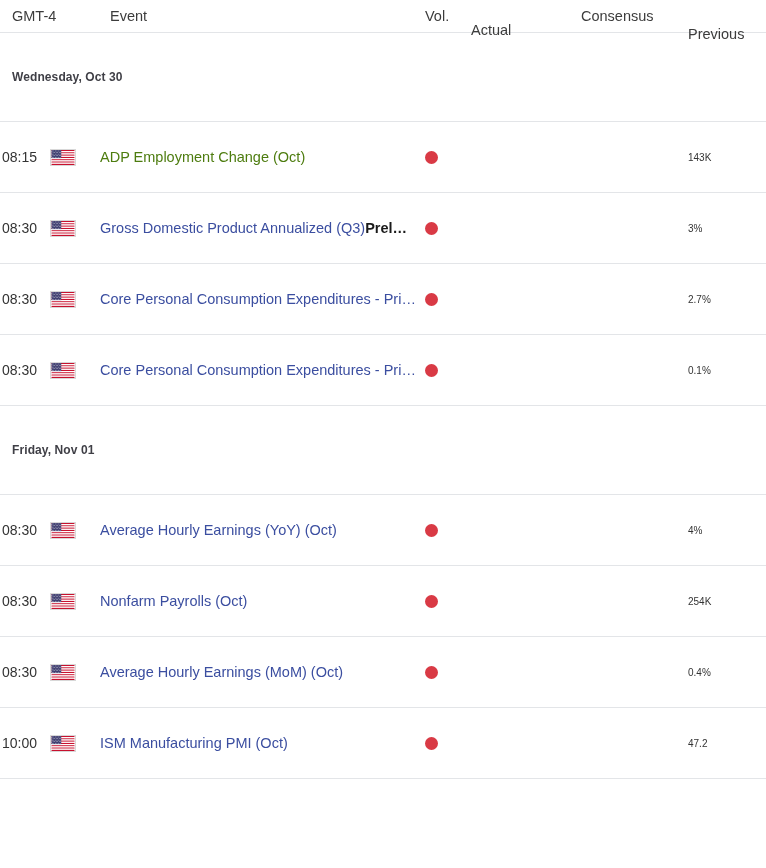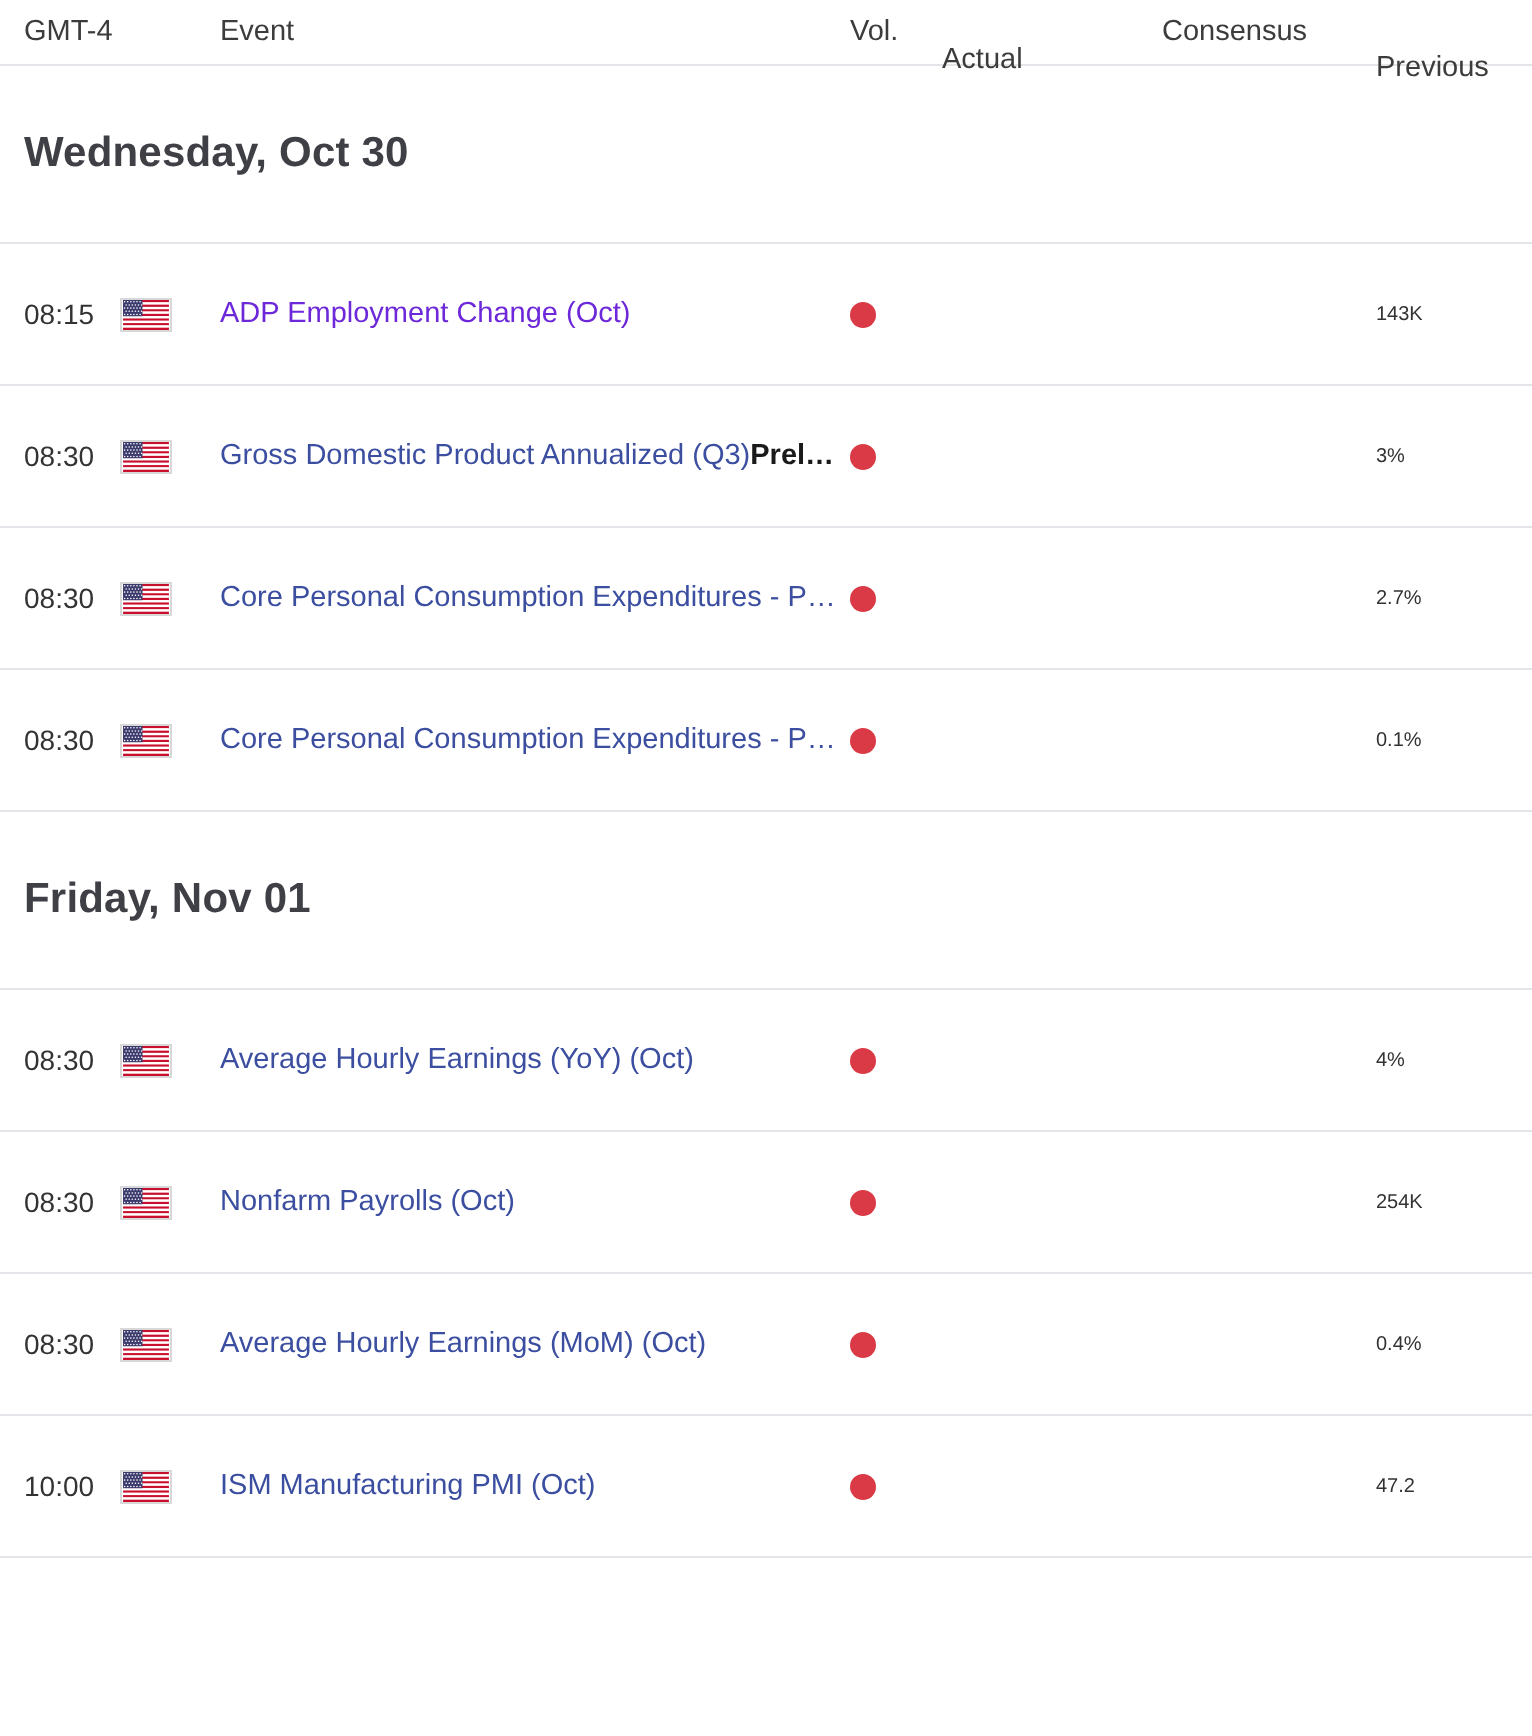--- a/index.html
+++ b/index.html
@@ -37,33 +37,33 @@
   .cal-head .h-actual { width: 110px; flex: 0 0 110px; margin-top: 28px; }
   .cal-head .h-cons   { width: 107px; flex: 0 0 107px; }
   .cal-head .h-prev   { width: 78px;  flex: 0 0 78px; margin-top: 35px; }
 
   
   .date-head {
     height: 89px;
     display: flex;
     align-items: center;
     padding-left: 12px;
-    font-size: 21px;
+    font-size: 12px;
     font-weight: bold;
     color: #3f3f46;
     border-bottom: 1px solid #e3e5e8;
     letter-spacing: 0.1px;
   }
 
   
   .event-row {
     display: flex;
     align-items: center;
     height: 71px;
-    padding-left: 12px;
+    padding-left: 2px;
     border-bottom: 1px solid #e3e5e8;
     background: #fff;
   }
 
   .c-time {
     width: 48px;
     flex: 0 0 48px;
     font-size: 14px;
     color: #333333;
   }
@@ -191,21 +191,21 @@
             <circle cx="10.50" cy="6.40" r="0.45" fill="#ffffff"></circle>
             <circle cx="0.90" cy="8.20" r="0.45" fill="#ffffff"></circle>
             <circle cx="2.65" cy="8.20" r="0.45" fill="#ffffff"></circle>
             <circle cx="4.40" cy="8.20" r="0.45" fill="#ffffff"></circle>
             <circle cx="6.15" cy="8.20" r="0.45" fill="#ffffff"></circle>
             <circle cx="7.90" cy="8.20" r="0.45" fill="#ffffff"></circle>
             <circle cx="9.65" cy="8.20" r="0.45" fill="#ffffff"></circle>
           </svg>
         </div>
         <div class="c-event">
-          <a class="ev-link" href="#" style="color: #6d28d9; text-align: center;">ADP Employment Change (Oct)</a>
+          <a class="ev-link" href="#" style="color: #4d7c0f; text-align: center;">ADP Employment Change (Oct)</a>
         </div>
         <div class="c-vol">
           <span class="vol-dot" style="background: rgb(217, 58, 69);"></span>
         </div>
         <div class="c-actual"></div>
         <div class="c-cons"></div>
         <div class="c-prev">143K</div>
       </div>
       <div class="event-row">
         <div class="c-time">08:30</div>

